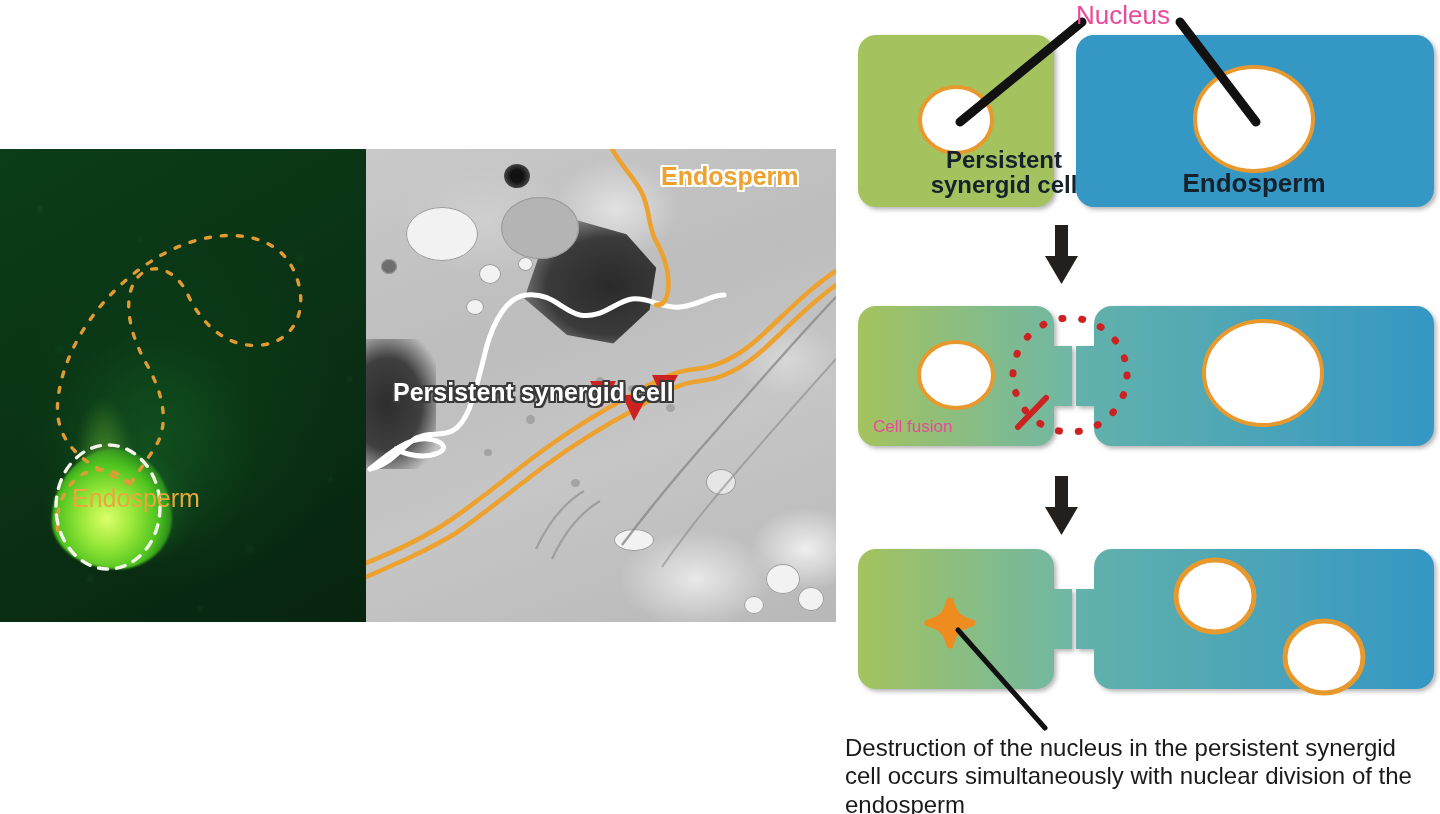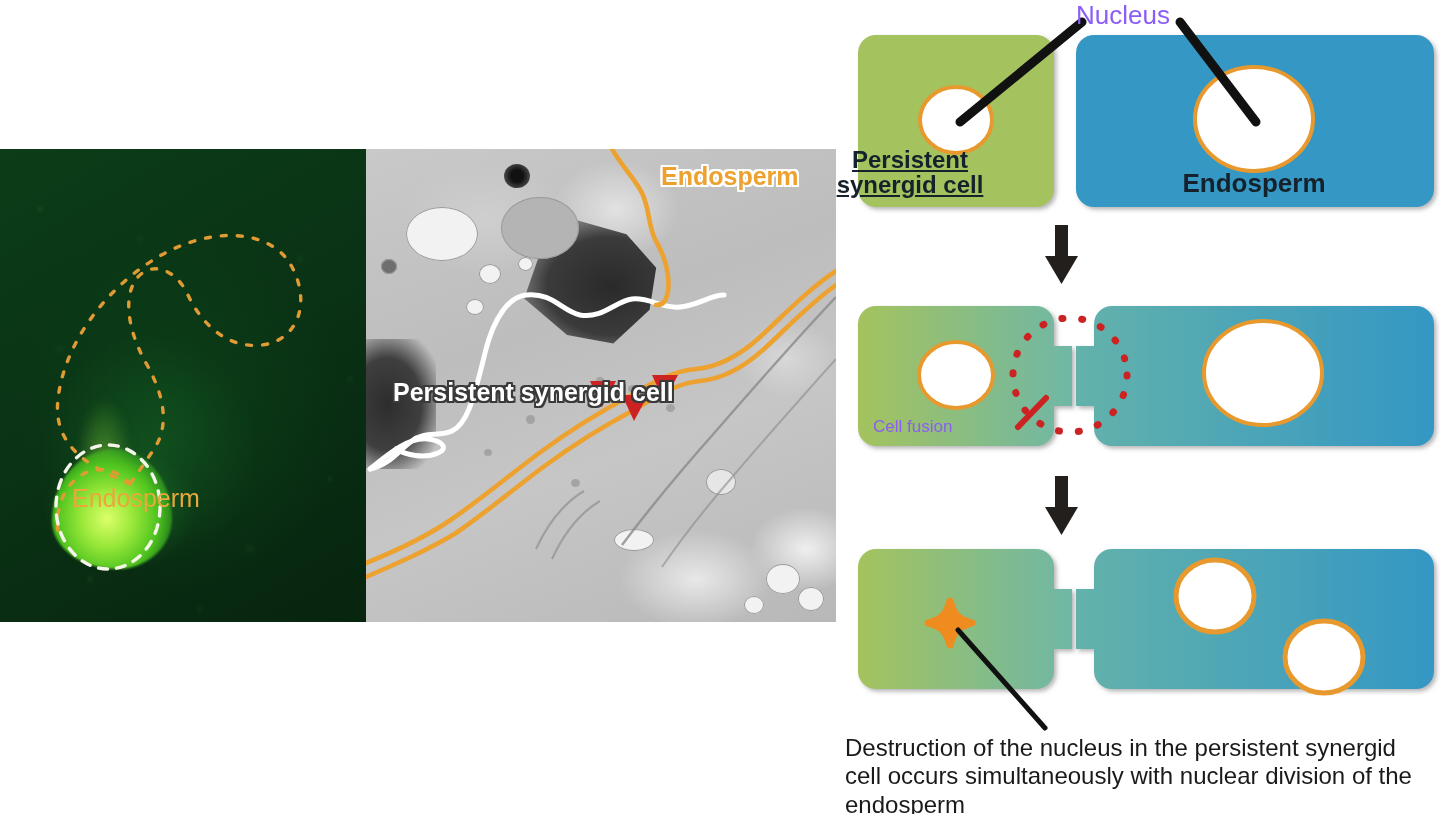--- a/index.html
+++ b/index.html
@@ -54,29 +54,29 @@
      background:radial-gradient(ellipse at 30% 50%,#2d2d2d 0%,#3f3f3f 50%,transparent 85%);}
   #tem-dot{position:absolute;left:138px;top:15px;width:26px;height:24px;border-radius:50%;
      background:radial-gradient(circle,#111 35%,#444 70%,transparent 100%);}
   .tem-vac{position:absolute;border-radius:50%;background:#f2f2f2;box-shadow:0 0 0 1px #9a9a9a inset;}
   .tem-speck{position:absolute;border-radius:50%;background:#8d8d8d;opacity:.6;}
   .tem-label{position:absolute;white-space:nowrap;font-weight:bold;}
   #tem-endosperm-label{left:295px;top:13px;color:#eda22f;font-size:25px;
      text-shadow:-2px -2px 0 #fff,2px -2px 0 #fff,-2px 2px 0 #fff,2px 2px 0 #fff,0 2px 0 #fff,2px 0 0 #fff,-2px 0 0 #fff,0 -2px 0 #fff;}
   #tem-synergid-label{left:27px;top:231px;color:#ffffff;font-size:25px;line-height:1.02;
      text-shadow:-2px -2px 0 #3a3a3a,2px -2px 0 #3a3a3a,-2px 2px 0 #3a3a3a,2px 2px 0 #3a3a3a,0 2px 0 #3a3a3a,2px 0 0 #3a3a3a,-2px 0 0 #3a3a3a,0 -2px 0 #3a3a3a;}
-  .dia-text{position:absolute;white-space:nowrap;color:#8b5cf6;}
+  .dia-text{position:absolute;white-space:nowrap;color:#ec4899;}
   #nucleus-label{left:1076px;top:0px;font-size:26px;}
   #cell-fusion-label{left:873px;top:417px;font-size:17px;}
   #bottom-caption{position:absolute;left:845px;top:734px;width:590px;
      font-size:24px;line-height:1.18;color:#1a1a1a;}
 
   .stage-label{position:absolute;white-space:pre-line;text-align:center;
      font-weight:bold;color:#15212b;line-height:1.06;}
-  #p1-green-label{left:814px;top:147px;width:192px;font-size:24px;text-decoration:underline;}
+  #p1-green-label{left:908px;top:147px;width:192px;font-size:24px;}
   #p1-blue-label{left:1075px;top:170px;width:358px;font-size:26px;}
 </style>
 </head>
 <body>
 
 <div class="stage">
 
   <div id="fluor-panel">
     <div id="fluor-noise"></div>
     <div id="synergid-tail"></div>

